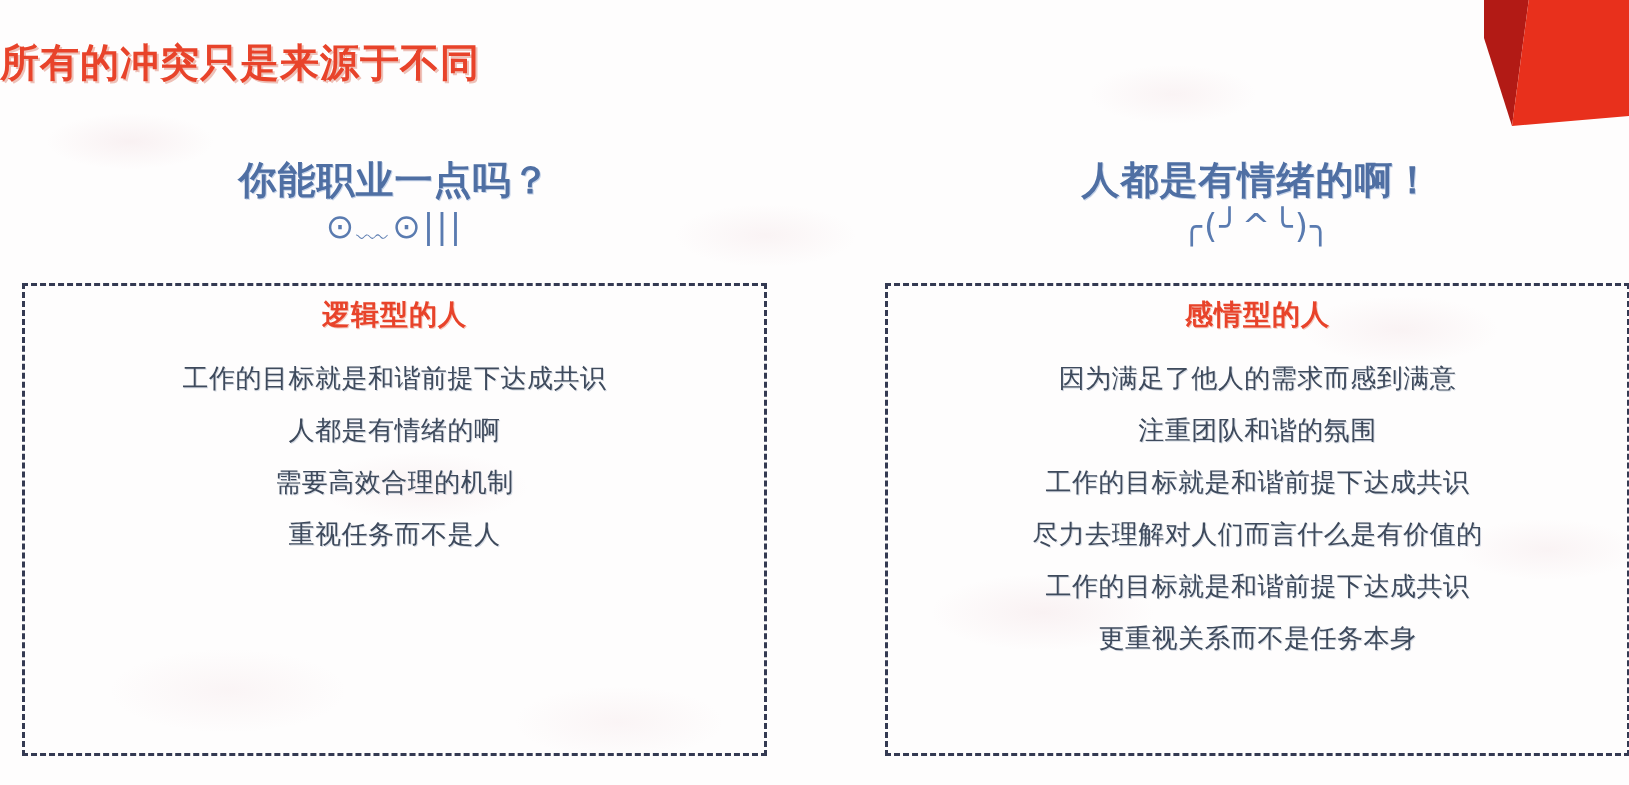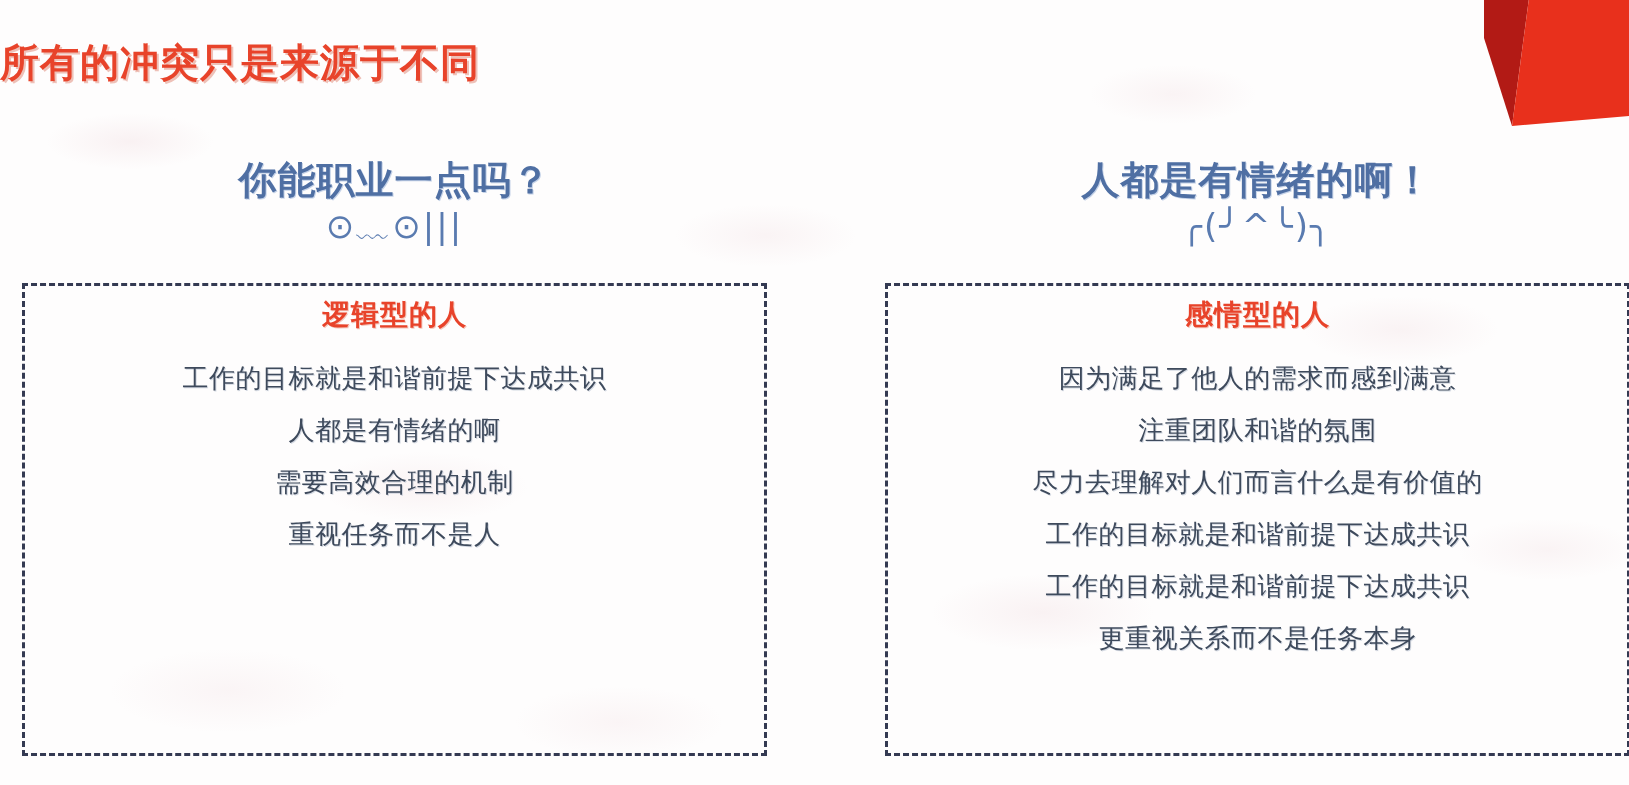--- a/index.html
+++ b/index.html
@@ -150,20 +150,20 @@
   <div class="column right">
     <div class="col-heading">人都是有情绪的啊！</div>
     <div class="col-emoticon">╭(╯^╰)╮</div>
   </div>
 
   <div class="dashed-box right">
     <div class="box-title">感情型的人</div>
     <div class="box-lines">
       <div class="box-line">因为满足了他人的需求而感到满意</div>
       <div class="box-line">注重团队和谐的氛围</div>
+      <div class="box-line">工作的目标就是和谐前提下达成共识</div>
       <div class="box-line">尽力去理解对人们而言什么是有价值的</div>
-      <div class="box-line">工作的目标就是和谐前提下达成共识</div>
       <div class="box-line">工作的目标就是和谐前提下达成共识</div>
       <div class="box-line">更重视关系而不是任务本身</div>
     </div>
   </div>
 
 </div>
 
 </body></html>

